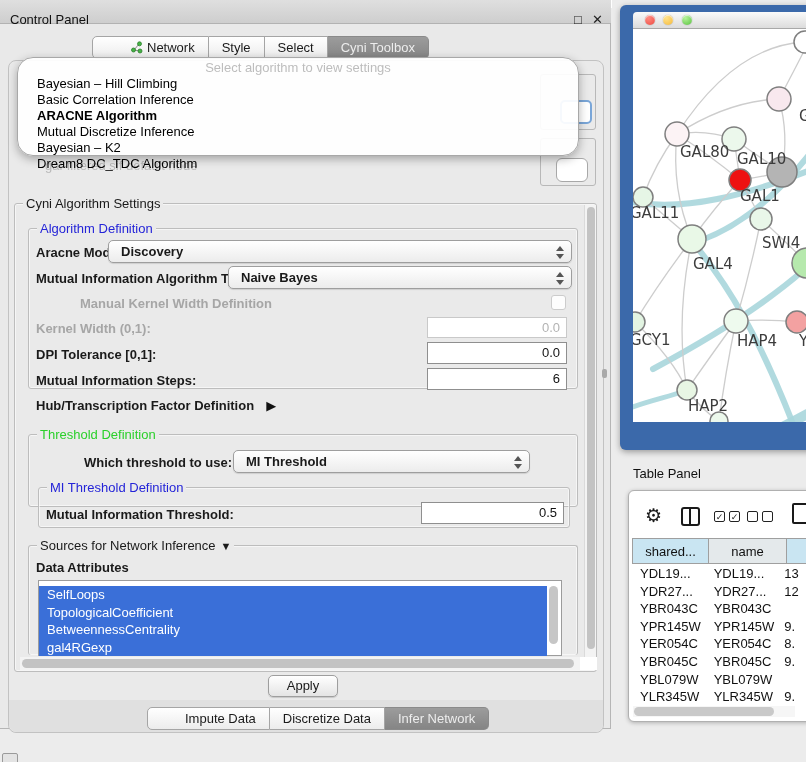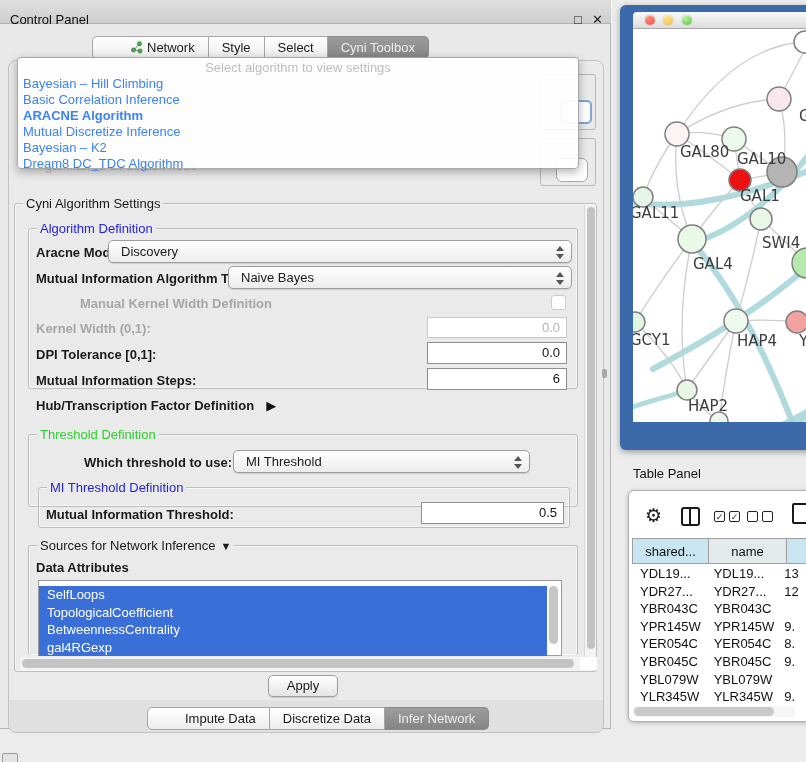--- a/index.html
+++ b/index.html
@@ -25,35 +25,35 @@
   .content-frame{left:8px;top:60px;width:596px;height:673px;border:1px solid #c2c2c2;border-radius:8px;background:#eaeaea;box-sizing:border-box;}
   .cp-bottom-band{left:9px;top:700px;width:594px;height:32px;background:#e0e0e0;border-radius:0 0 8px 8px;}
 
   
   .remnant-grp{border:1px solid #b8b8b8;border-radius:3px;box-sizing:border-box;}
   .combo-focus{background:#fff;border:2px solid #7aa6d8;border-radius:5px;box-sizing:border-box;}
   .combo-plain{background:#fff;border:1px solid #a8a8a8;border-radius:6px;box-sizing:border-box;}
   .ghost-text{color:#b9b9b9;font-size:13px;}
 
   
-  .popup{left:17px;top:57px;width:562px;height:112px;background:rgba(255,255,255,0.93);border:1px solid #a8a8a8;border-radius:4px;box-shadow:0 3px 10px rgba(0,0,0,.3);z-index:50;padding-top:2px;box-sizing:border-box;}
-  .popup .row{line-height:16px;height:16px;padding-left:5px;font-size:13px;color:#3b82f6;white-space:nowrap;}
+  .popup{left:17px;top:57px;width:562px;height:99px;background:rgba(255,255,255,0.93);border:1px solid #a8a8a8;border-radius:16px;box-shadow:0 3px 10px rgba(0,0,0,.3);z-index:50;padding-top:2px;box-sizing:border-box;}
+  .popup .row{line-height:16px;height:16px;padding-left:19px;font-size:13px;color:#000000;white-space:nowrap;}
   .popup .prompt{text-align:center;color:#bdbdbd;padding-left:0;}
   .popup .bold{font-weight:bold;}
 
   
   .grp{border:1px solid #bdbdbd;border-radius:3px;box-shadow:inset 0 0 0 1px rgba(255,255,255,.55);box-sizing:border-box;}
   .grp-title{position:absolute;top:-8px;background:#eaeaea;padding:0 3px;font-size:13px;white-space:nowrap;}
   .t-blue{color:var(--title-blue);}
   .t-green{color:var(--title-green);}
 
   .lbl{font-weight:bold;font-size:13px;color:#1a1a1a;white-space:nowrap;}
   .lbl.dis{color:#a6a6a6;}
 
-  .combo{background:linear-gradient(#ffffff,#ececec);border:1px solid #9e9e9e;border-radius:5px;font-size:13px;line-height:21px;padding-left:12px;box-sizing:border-box;box-shadow:0 1px 1px rgba(0,0,0,.12);}
+  .combo{background:linear-gradient(#ffffff,#ececec);border:1px solid #9e9e9e;border-radius:5px;font-size:13px;line-height:21px;padding-left:12px;box-sizing:border-box;box-shadow:0 1px 1px rgba(0,0,0,.12);font-weight:bold;}
   .arrows{position:absolute;right:7px;top:3px;width:8px;height:16px;}
   .arrows::before{content:"";position:absolute;left:0;top:2px;border-style:solid;border-width:0 4px 5px;border-color:transparent transparent #555;}
   .arrows::after{content:"";position:absolute;left:0;top:10px;border-style:solid;border-width:5px 4px 0;border-color:#555 transparent transparent;}
 
   .field{background:#fff;border:1px solid #8f8f8f;font-size:13px;text-align:right;padding-right:6px;line-height:20px;box-sizing:border-box;color:#111;}
   .field.dis{border-color:#c9c9c9;color:#b3b3b3;}
   .checkbox{background:#fdfdfd;border:1px solid #cccccc;border-radius:3px;box-sizing:border-box;}
 
   .listbox{background:#fff;border:1px solid #9c9c9c;box-sizing:border-box;padding-top:5px;}
   .listbox .li{width:508px;height:17.5px;line-height:17.5px;background:var(--sel-blue);color:#fff;font-size:13px;padding-left:8px;box-sizing:border-box;white-space:nowrap;}

